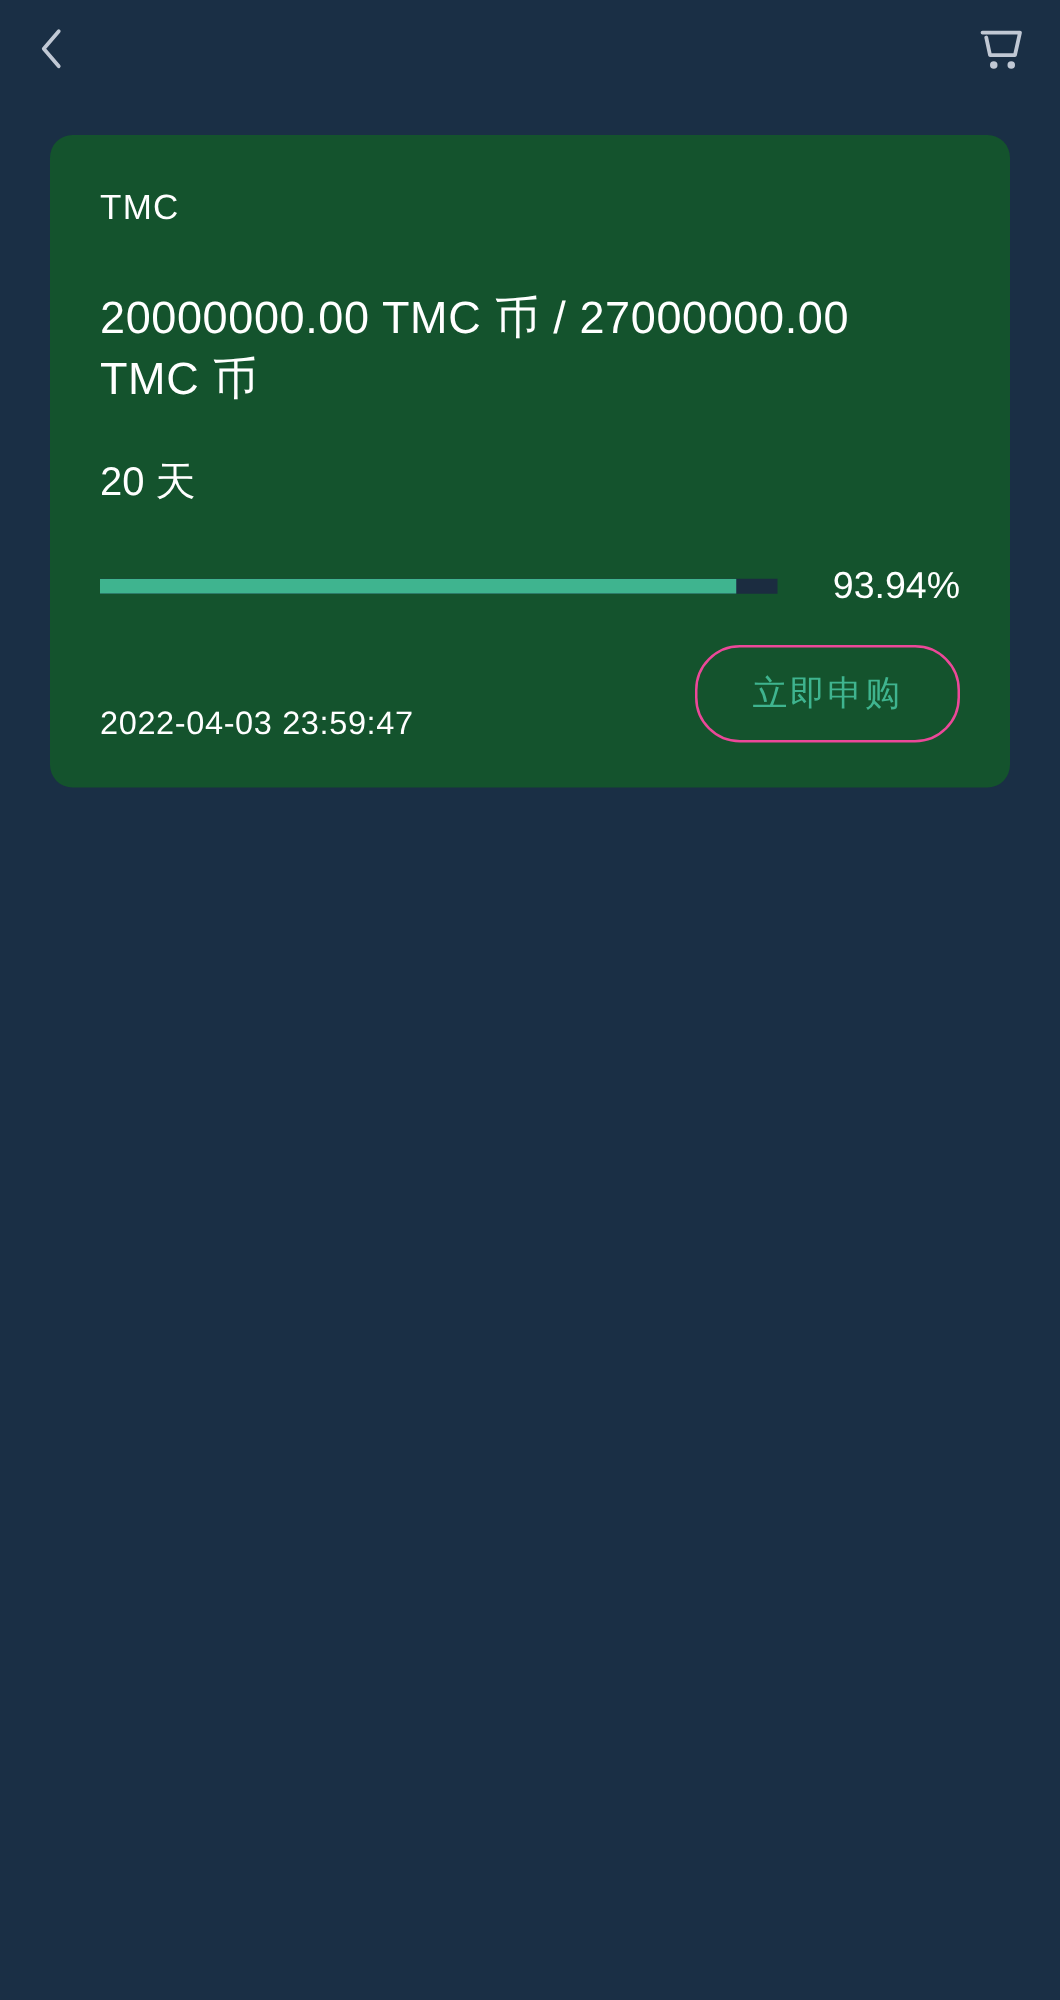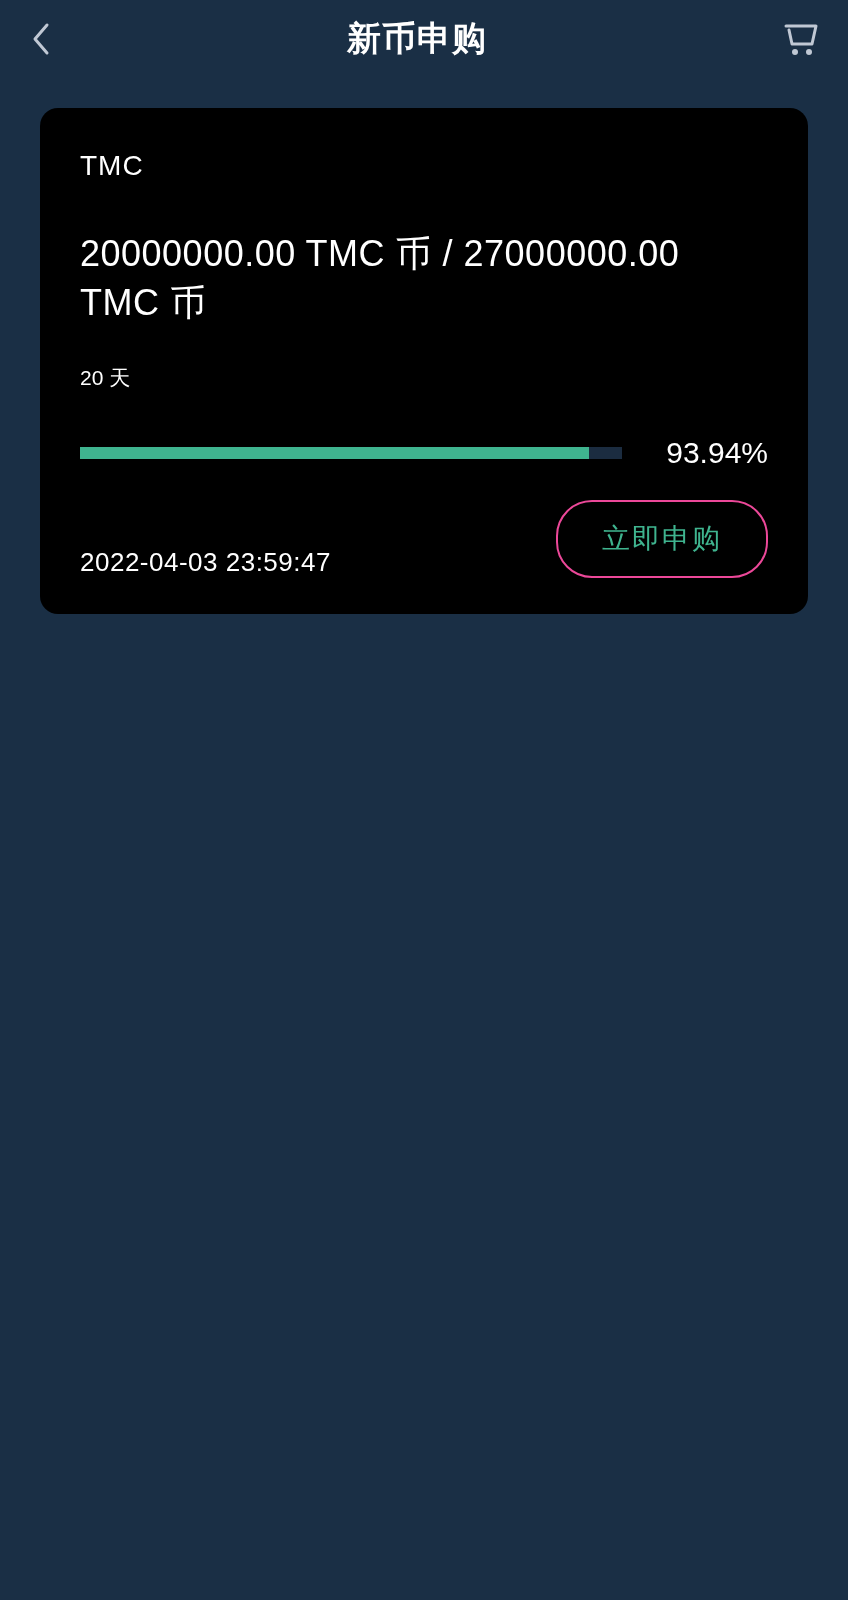--- a/index.html
+++ b/index.html
@@ -41,21 +41,21 @@
       height: 44px;
       display: flex;
       align-items: center;
       justify-content: center;
       color: #c0c8d4;
     }
     .content {
       padding: 30px 40px 0 40px;
     }
     .card {
-      background-color: #000000;
+      background-color: #14532d;
       border-radius: 18px;
       padding: 42px 40px 36px 40px;
     }
     .coin-name {
       font-size: 28px;
       font-weight: 500;
       color: #ffffff;
       letter-spacing: 1px;
     }
     .amount-row {
@@ -64,21 +64,21 @@
       color: #ffffff;
       letter-spacing: 0.5px;
     }
     .lock-label {
       margin-top: 52px;
       font-size: 26px;
       color: #c5ccd8;
     }
     .lock-value {
       margin-top: 36px;
-      font-size: 21px;
+      font-size: 32px;
       color: #ffffff;
     }
     .progress-row {
       display: flex;
       align-items: center;
       margin-top: 44px;
       gap: 26px;
     }
     .progress-track {
       flex: 1;
@@ -122,21 +122,20 @@
   </style>
 </head>
 <body>
 
 <div class="header">
   <div class="back-icon">
     <svg width="22" height="36" viewBox="0 0 22 36" fill="none">
       <path d="M18 4 L6 18 L18 32" stroke="currentColor" stroke-width="3" stroke-linecap="round" stroke-linejoin="round"></path>
     </svg>
   </div>
-  <div class="header-title">新币申购</div>
   <div class="cart-icon">
     <svg width="40" height="38" viewBox="0 0 40 38" fill="none">
       <path d="M4 6 H34 L30 24 H10 L7 10" stroke="currentColor" stroke-width="3" stroke-linecap="round" stroke-linejoin="round" fill="none"></path>
       <circle cx="13" cy="32" r="3" fill="currentColor"></circle>
       <circle cx="27" cy="32" r="3" fill="currentColor"></circle>
     </svg>
   </div>
 </div>
 
 <div class="content">

